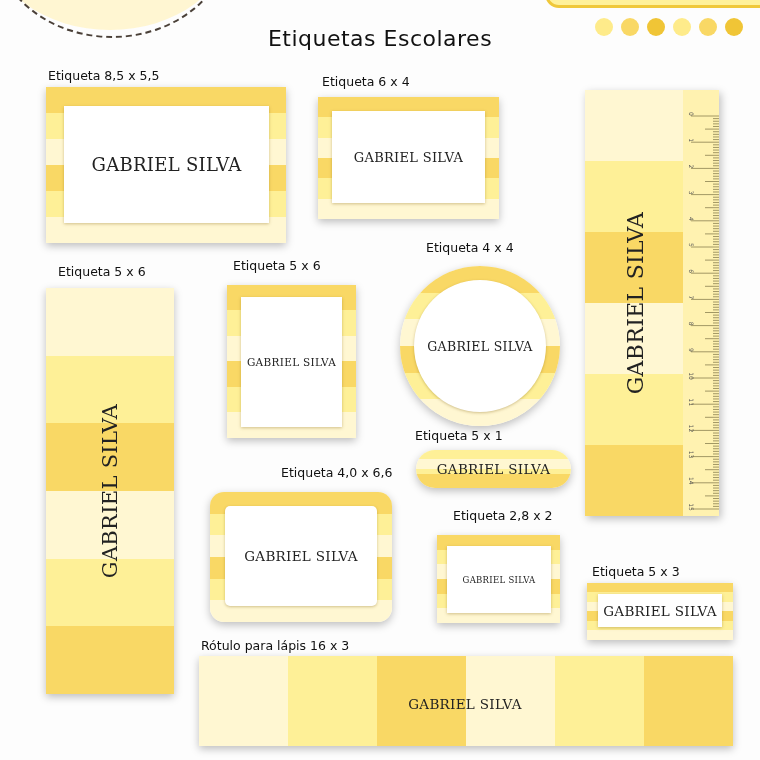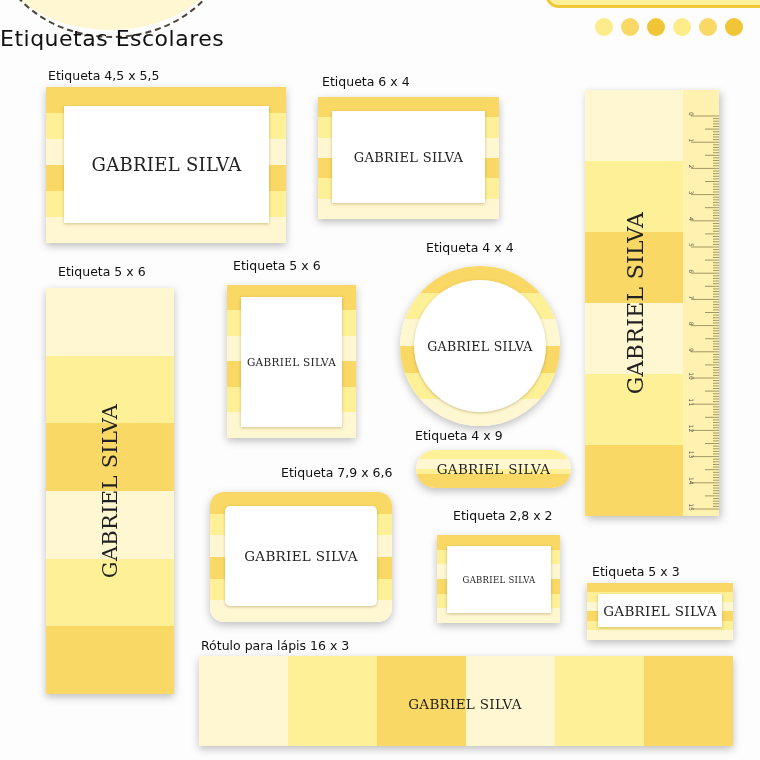--- a/index.html
+++ b/index.html
@@ -17,21 +17,21 @@
   }
   
   .top-bar {
     position: absolute; left: 545px; top: -40px; width: 240px; height: 48px;
     background: #fff19a; border: 3px solid #f0c83a; border-radius: 14px;
   }
   .dots { position: absolute; left: 595px; top: 18px; display: flex; gap: 8px; }
   .dot { width: 18px; height: 18px; border-radius: 50%; }
 
   .page-title {
-    position: absolute; left: 0; width: 760px; top: 26px; text-align: left;
+    position: absolute; left: 0; width: 760px; top: 26px; text-align: center;
     font-family: "DejaVu Sans", sans-serif; font-size: 22px; color: #111; letter-spacing: 0.5px;
   }
 
   .cap {
     position: absolute; font-family: "DejaVu Sans", sans-serif; font-size: 12.5px; color: #111;
     white-space: nowrap; text-shadow: 0 0 2px #fff;
   }
 
   .label {
     position: absolute; overflow: hidden;
@@ -74,21 +74,21 @@
   <div class="dot" style="background:#feeb8a"></div>
   <div class="dot" style="background:#f9d865"></div>
   <div class="dot" style="background:#f0c536"></div>
   <div class="dot" style="background:#feeb8a"></div>
   <div class="dot" style="background:#f9d865"></div>
   <div class="dot" style="background:#f0c536"></div>
 </div>
 
 <div class="page-title">Etiquetas  Escolares</div>
 
-<div class="cap" style="left:48px; top:68px;">Etiqueta 4,5 x 5,5</div>
+<div class="cap" style="left:48px; top:68px;">Etiqueta 8,5 x 5,5</div>
 <div class="label stripes-h" style="left:46px; top:87px; width:240px; height:156px;">
   <div class="inner" style="left:18px; top:19px; width:205px; height:117px;">
     <span class="name" style="font-size:18px;">GABRIEL SILVA</span>
   </div>
 </div>
 
 <div class="cap" style="left:322px; top:74px;text-align:center;">Etiqueta 6 x 4</div>
 <div class="label stripes-h" style="left:318px; top:97px; width:181px; height:122px;">
   <div class="inner" style="left:14px; top:14px; width:153px; height:92px;">
     <span class="name" style="font-size:13px;">GABRIEL SILVA</span>
@@ -305,28 +305,28 @@
   </div>
 </div>
 
 <div class="cap" style="left:426px; top:240px;">Etiqueta 4 x 4</div>
 <div class="label stripes-h" style="left:400px; top:266px; width:160px; height:160px; border-radius:50%;">
   <div class="inner" style="left:14px; top:14px; width:132px; height:132px; border-radius:50%;">
     <span class="name" style="font-size:12.5px;">GABRIEL SILVA</span>
   </div>
 </div>
 
-<div class="cap" style="left:415px; top:428px;">Etiqueta 4 x 9</div>
+<div class="cap" style="left:415px; top:428px;">Etiqueta 5 x 1</div>
 <div class="label" style="left:416px; top:450px; width:155px; height:38px; border-radius:19px; background: linear-gradient(to bottom, #fef097 0 25%, #fff7d2 25% 50%, #fef097 50% 62%, #f9d865 62% 100%);">
   <div style="position:absolute; left:0; top:0; width:100%; height:100%; display:flex; align-items:center; justify-content:center;">
     <span class="name" style="font-size:13.5px;">GABRIEL SILVA</span>
   </div>
 </div>
 
-<div class="cap" style="left:281px; top:465px;">Etiqueta 7,9 x 6,6</div>
+<div class="cap" style="left:281px; top:465px;">Etiqueta 4,0 x 6,6</div>
 <div class="label stripes-h" style="left:210px; top:492px; width:182px; height:130px; border-radius:14px;">
   <div class="inner" style="left:15px; top:14px; width:152px; height:100px; border-radius:5px;">
     <span class="name" style="font-size:13.5px;">GABRIEL SILVA</span>
   </div>
 </div>
 
 <div class="cap" style="left:453px; top:508px;">Etiqueta 2,8 x 2</div>
 <div class="label stripes-h" style="left:437px; top:535px; width:123px; height:88px;">
   <div class="inner" style="left:10px; top:11px; width:104px; height:67px;">
     <span class="name" style="font-size:8.5px;">GABRIEL SILVA</span>

